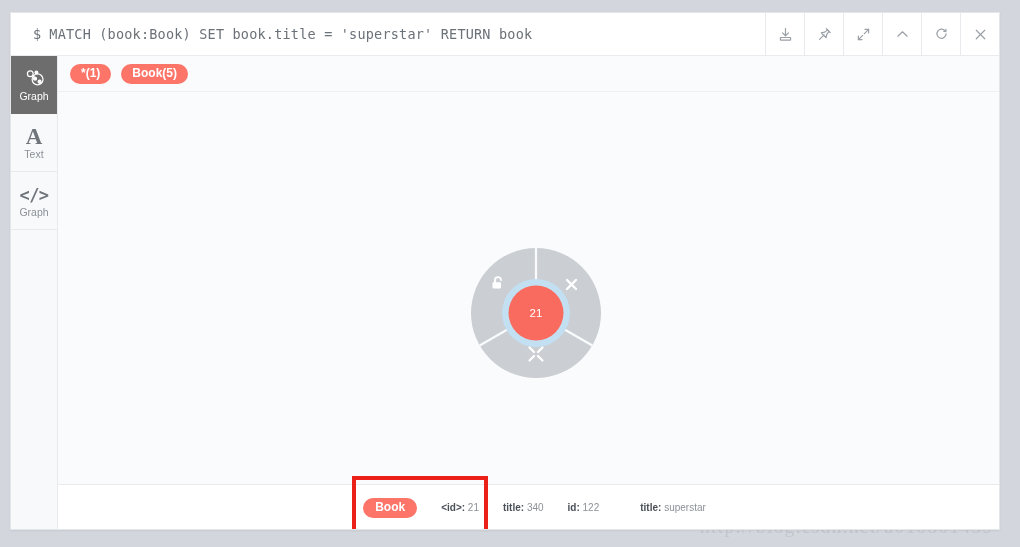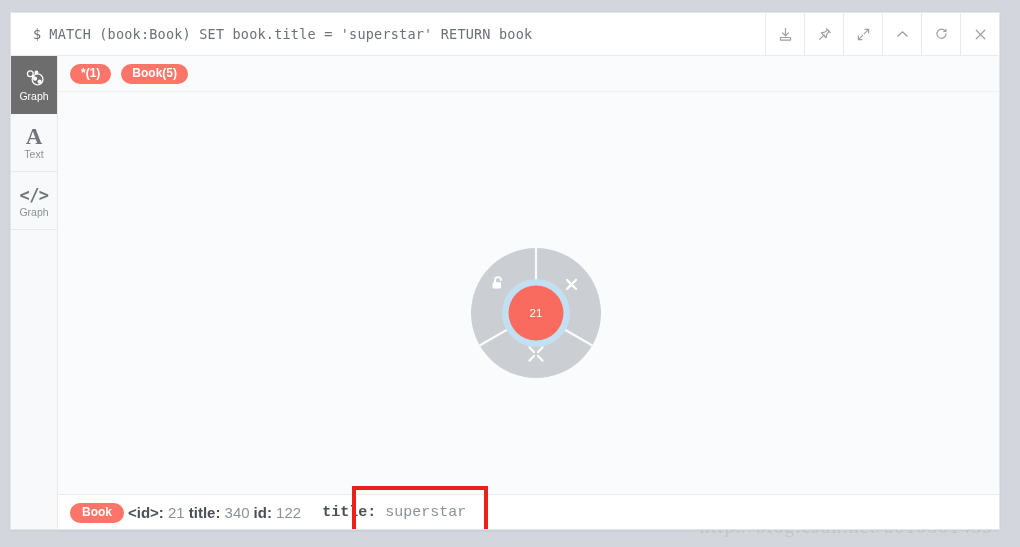--- a/index.html
+++ b/index.html
@@ -187,41 +187,42 @@
     display: flex;
     align-items: center;
     justify-content: center;
     font-size: 11.5px;
     color: #ffffff;
     pointer-events: none;
   }
 
   
   .statusbar {
-    height: 36px;
+    height: 46px;
     background: #ffffff;
     border-top: 1px solid #e8eaed;
     display: flex;
     align-items: center;
     padding-left: 12px;
-    gap: 4px;
-    position: relative;
+    gap: 24px;
+    position: relative;
+    justify-content: center;
   }
   .label-chip {
     background: #fd7468;
     color: #ffffff;
     border-radius: 11px;
     font-size: 12px;
     font-weight: 700;
     padding: 3px 12px 4px 12px;
     line-height: 13px;
     cursor: pointer;
   }
   .prop {
-    font-size: 15px;
+    font-size: 10px;
     color: #7d848b;
     white-space: nowrap;
   }
   .prop .k {
     color: #4a5057;
     font-weight: 700;
   }
   .prop .v { color: #8c9299; }
 
   
@@ -404,21 +405,21 @@
           <span class="prop">
             <span class="k">title:</span>
             <span class="v">340</span>
           </span>
 
           <span class="prop">
             <span class="k">id:</span>
             <span class="v">122</span>
           </span>
 
-          <span class="prop" style="margin-left:17px;font-family:Liberation Mono, monospace;">
+          <span class="prop" style="margin-left:17px;">
             <span class="k">title:</span>
             <span class="v">superstar</span>
           </span>
 
           <div class="annot"></div>
         </div>
 
       </div>
     </div>
   </div>

